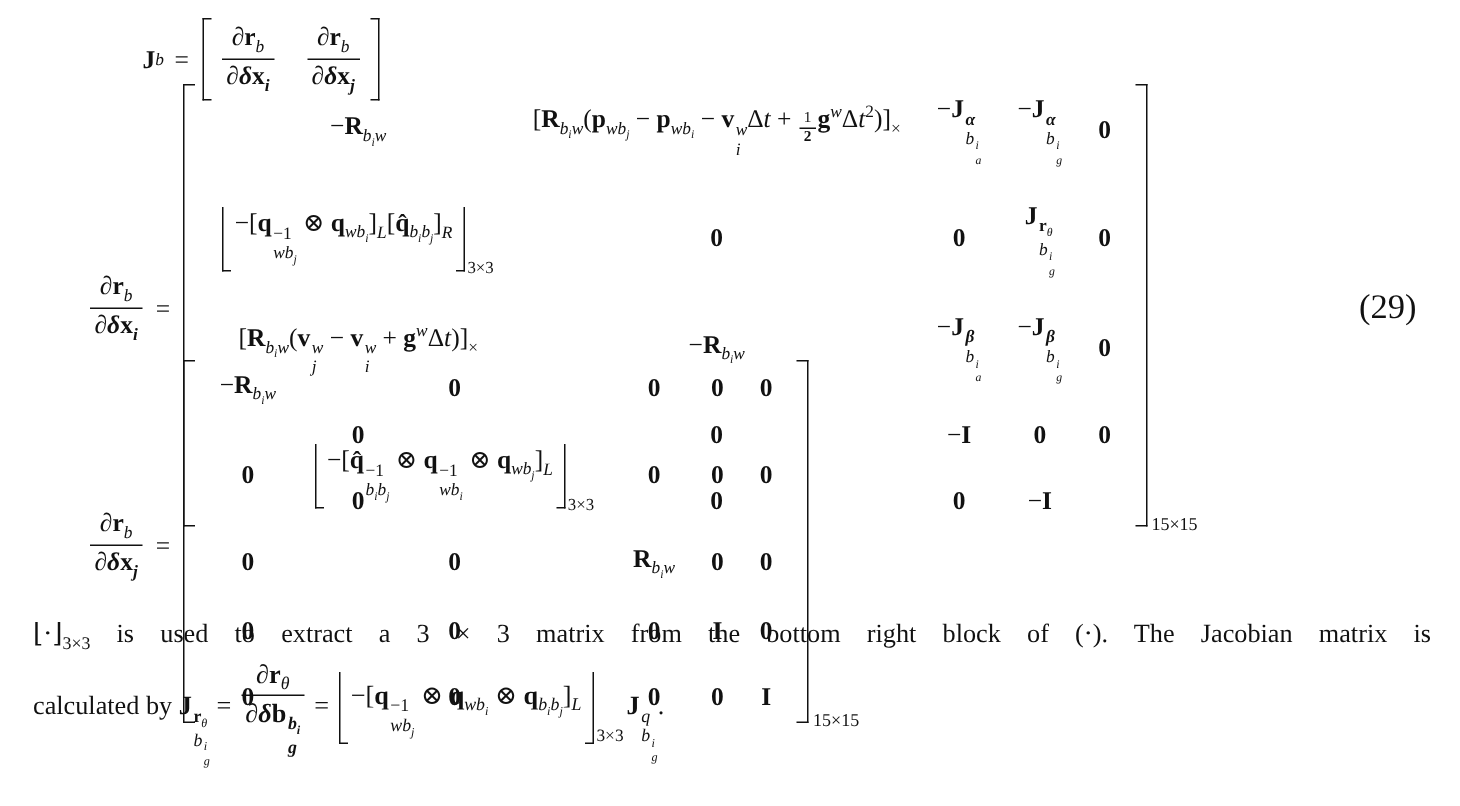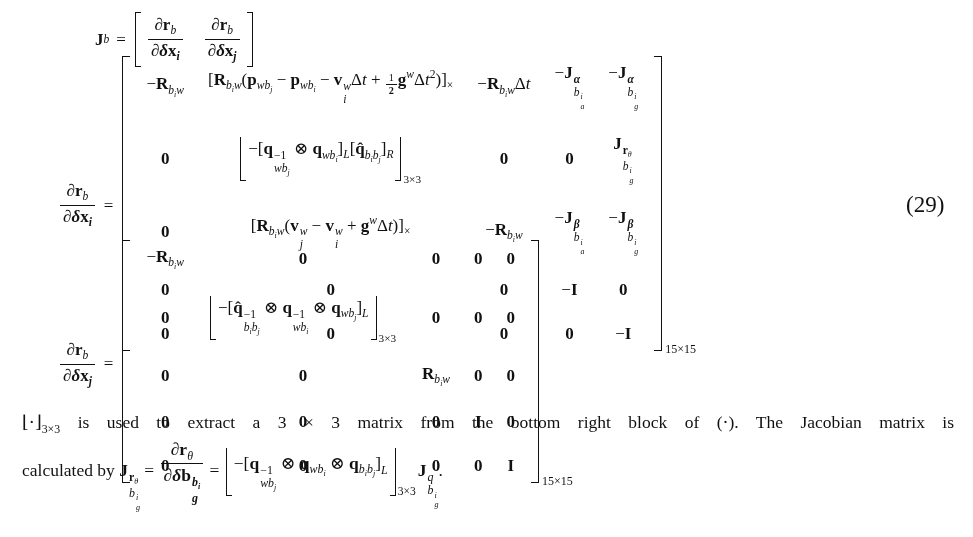--- a/index.html
+++ b/index.html
@@ -84,21 +84,20 @@
           <span class="brl"></span>
           <span class="mgrid">
             <span class="mcell">−<b>R</b><sub><i>b</i><sub><i>i</i></sub><i>w</i></sub></span>
             <span class="mcell">[<b>R</b><sub><i>b</i><sub><i>i</i></sub><i>w</i></sub>(<b>p</b><sub><i>wb</i><sub><i>j</i></sub></sub> − <b>p</b><sub><i>wb</i><sub><i>i</i></sub></sub> − <b>v</b><span class="ss">
                 <span class="sp"><i>w</i></span>
                 <span class="sb"><i>i</i></span>
               </span>Δ<i>t</i> + <span class="fr half">
                 <span class="nu">1</span>
                 <span class="de">2</span>
               </span><b>g</b><sup><i>w</i></sup>Δ<i>t</i><sup>2</sup>)]<sub>×</sub></span>
-            <span class="mcell">−<b>R</b><sub><i>b</i><sub><i>i</i></sub><i>w</i></sub>Δ<i>t</i></span>
             <span class="mcell">−<b>J</b><span class="ss">
                 <span class="sp"><b><i>α</i></b></span>
                 <span class="sb"><i>b</i><span class="ss">
                     <span class="sp"><i>i</i></span>
                     <span class="sb"><i>a</i></span>
                   </span></span>
               </span></span>
             <span class="mcell">−<b>J</b><span class="ss">
                 <span class="sp"><b><i>α</i></b></span>
                 <span class="sb"><i>b</i><span class="ss">

